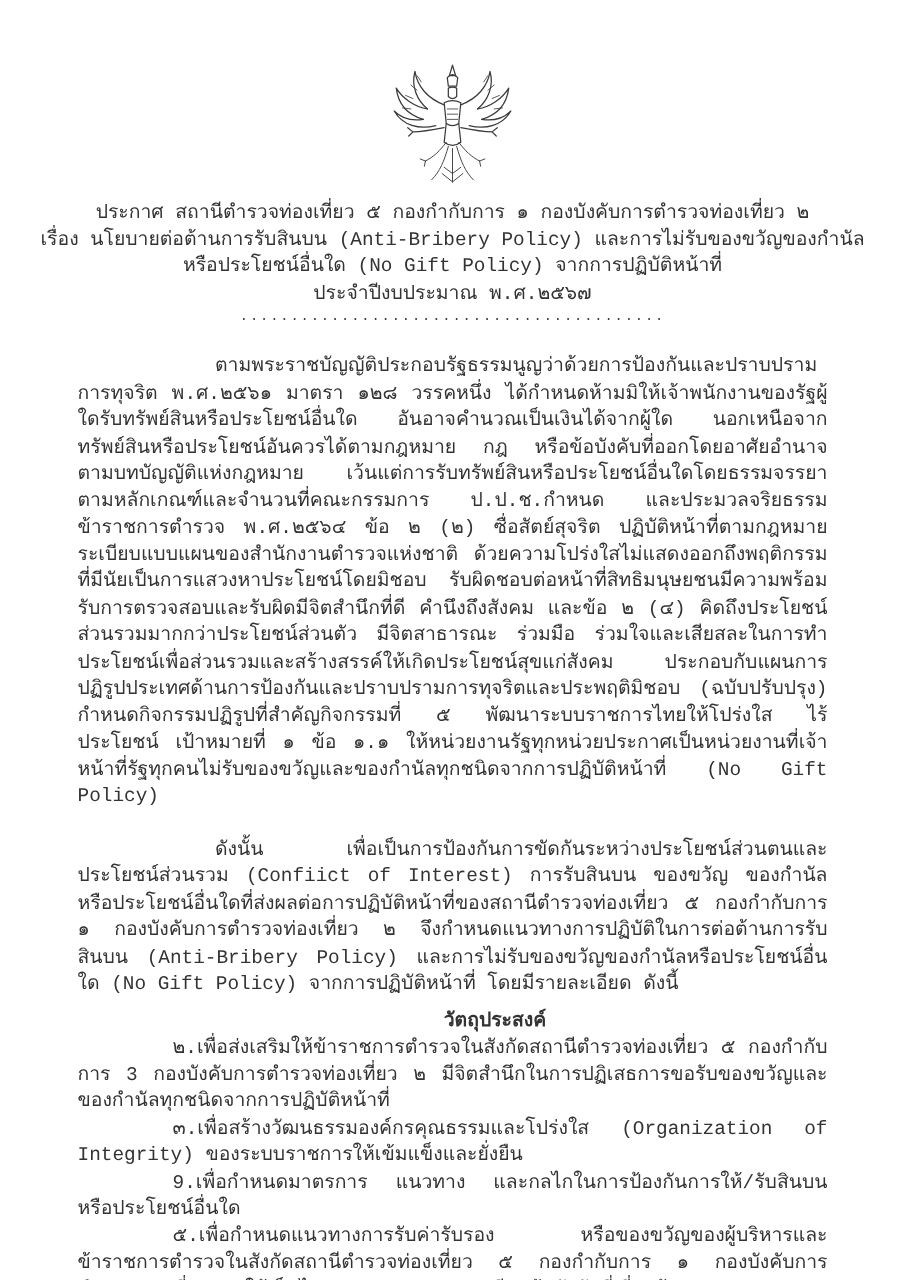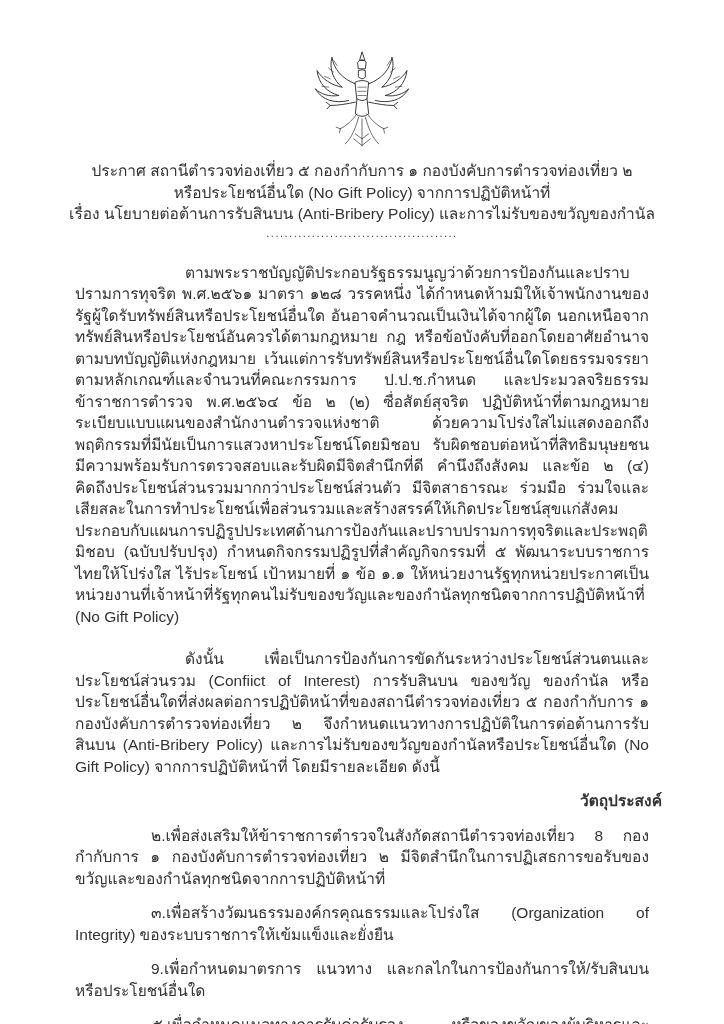--- a/index.html
+++ b/index.html
@@ -6,21 +6,21 @@
     margin: 0;
     padding: 0;
     background: #ffffff;
   }
   .page {
     position: relative;
     width: 724px;
     height: 1024px;
     background: #ffffff;
     color: #333333;
-    font-family: Liberation Sans, sans-serif;
+    font-family: Liberation Mono, monospace;
     overflow: hidden;
   }
   .emblem {
     width: 100px;
     height: 106px;
     margin: 50px auto 4px auto;
   }
   .emblem svg {
     display: block;
     width: 100px;
@@ -41,28 +41,28 @@
     margin-top: 3px;
   }
   .body-block {
     width: 600px;
     margin: 24px auto 0 auto;
     font-size: 15.5px;
     line-height: 21.5px;
     text-align: justify;
     overflow-wrap: break-word;
   }
-  .para { margin: 13px; }
+  .para { margin: 0; }
   .indent-lg { text-indent: 110px; }
   .indent-md { text-indent: 76px; }
   .gap-above { margin-top: 21px; }
   .section-heading {
-    margin: 8px 0 12px 68px;
+    margin: 8px 0 0 68px;
     font-weight: bold;
-    text-align: right;
+    text-align: center;
   }
 </style>
 </head>
 <body>
 
 <div class="page">
 
   <div class="emblem">
     <svg viewBox="0 0 120 126" xmlns="http://www.w3.org/2000/svg" aria-hidden="true">
       <g fill="none" stroke="#3c3c3c" stroke-width="1.2" stroke-linecap="round" stroke-linejoin="round">
@@ -85,32 +85,33 @@
         <path d="M52 38 Q60 34 68 38 L66 58 Q60 62 54 58 Z"></path>
         <path d="M55 44 h10 M55 49 h10 M55 54 h10" stroke-width="0.8"></path>
         <path d="M54 58 L52 76 Q60 82 68 76 L66 58"></path>
         <path d="M60 82 V114 M60 114 l-10 -8 M60 114 l10 -8 M60 106 l-8 -6 M60 106 l8 -6" stroke-width="0.9"></path>
       </g>
     </svg>
   </div>
 
   <div class="title-block">
     <div>ประกาศ สถานีตำรวจท่องเที่ยว ๕ กองกำกับการ ๑ กองบังคับการตำรวจท่องเที่ยว ๒</div>
+    <div>เรื่อง นโยบายต่อต้านการรับสินบน (Anti-Bribery Policy) และการไม่รับของขวัญของกำนัล</div>
     <div>หรือประโยชน์อื่นใด (No Gift Policy) จากการปฏิบัติหน้าที่</div>
-    <div>เรื่อง นโยบายต่อต้านการรับสินบน (Anti-Bribery Policy) และการไม่รับของขวัญของกำนัล</div>
+    <div>ประจำปีงบประมาณ พ.ศ.๒๕๖๗</div>
   </div>
 
   <div class="divider">..........................................</div>
 
   <div class="body-block">
     <p class="para indent-lg">ตามพระราชบัญญัติประกอบรัฐธรรมนูญว่าด้วยการป้องกันและปราบปรามการทุจริต พ.ศ.๒๕๖๑ มาตรา ๑๒๘ วรรคหนึ่ง ได้กำหนดห้ามมิให้เจ้าพนักงานของรัฐผู้ใดรับทรัพย์สินหรือประโยชน์อื่นใด อันอาจคำนวณเป็นเงินได้จากผู้ใด นอกเหนือจากทรัพย์สินหรือประโยชน์อันควรได้ตามกฎหมาย กฎ หรือข้อบังคับที่ออกโดยอาศัยอำนาจตามบทบัญญัติแห่งกฎหมาย เว้นแต่การรับทรัพย์สินหรือประโยชน์อื่นใดโดยธรรมจรรยา ตามหลักเกณฑ์และจำนวนที่คณะกรรมการ ป.ป.ช.กำหนด และประมวลจริยธรรมข้าราชการตำรวจ พ.ศ.๒๕๖๔ ข้อ ๒ (๒) ซื่อสัตย์สุจริต ปฏิบัติหน้าที่ตามกฎหมาย ระเบียบแบบแผนของสำนักงานตำรวจแห่งชาติ ด้วยความโปร่งใสไม่แสดงออกถึงพฤติกรรมที่มีนัยเป็นการแสวงหาประโยชน์โดยมิชอบ รับผิดชอบต่อหน้าที่สิทธิมนุษยชนมีความพร้อมรับการตรวจสอบและรับผิดมีจิตสำนึกที่ดี คำนึงถึงสังคม และข้อ ๒ (๔) คิดถึงประโยชน์ส่วนรวมมากกว่าประโยชน์ส่วนตัว มีจิตสาธารณะ ร่วมมือ ร่วมใจและเสียสละในการทำประโยชน์เพื่อส่วนรวมและสร้างสรรค์ให้เกิดประโยชน์สุขแก่สังคม ประกอบกับแผนการปฏิรูปประเทศด้านการป้องกันและปราบปรามการทุจริตและประพฤติมิชอบ (ฉบับปรับปรุง) กำหนดกิจกรรมปฏิรูปที่สำคัญกิจกรรมที่ ๕ พัฒนาระบบราชการไทยให้โปร่งใส ไร้ประโยชน์ เป้าหมายที่ ๑ ข้อ ๑.๑ ให้หน่วยงานรัฐทุกหน่วยประกาศเป็นหน่วยงานที่เจ้าหน้าที่รัฐทุกคนไม่รับของขวัญและของกำนัลทุกชนิดจากการปฏิบัติหน้าที่ (No Gift Policy)</p>
     <p class="para indent-lg gap-above">ดังนั้น เพื่อเป็นการป้องกันการขัดกันระหว่างประโยชน์ส่วนตนและประโยชน์ส่วนรวม (Confiict of Interest) การรับสินบน ของขวัญ ของกำนัล หรือประโยชน์อื่นใดที่ส่งผลต่อการปฏิบัติหน้าที่ของสถานีตำรวจท่องเที่ยว ๕ กองกำกับการ ๑ กองบังคับการตำรวจท่องเที่ยว ๒ จึงกำหนดแนวทางการปฏิบัติในการต่อต้านการรับสินบน (Anti-Bribery Policy) และการไม่รับของขวัญของกำนัลหรือประโยชน์อื่นใด (No Gift Policy) จากการปฏิบัติหน้าที่ โดยมีรายละเอียด ดังนี้</p>
 
     <p class="para section-heading">วัตถุประสงค์</p>
 
-    <p class="para indent-md">๒.เพื่อส่งเสริมให้ข้าราชการตำรวจในสังกัดสถานีตำรวจท่องเที่ยว 8 กองกำกับการ ๑ กองบังคับการตำรวจท่องเที่ยว ๒ มีจิตสำนึกในการปฏิเสธการขอรับของขวัญและของกำนัลทุกชนิดจากการปฏิบัติหน้าที่</p>
+    <p class="para indent-md">๒.เพื่อส่งเสริมให้ข้าราชการตำรวจในสังกัดสถานีตำรวจท่องเที่ยว ๕ กองกำกับการ 3 กองบังคับการตำรวจท่องเที่ยว ๒ มีจิตสำนึกในการปฏิเสธการขอรับของขวัญและของกำนัลทุกชนิดจากการปฏิบัติหน้าที่</p>
     <p class="para indent-md">๓.เพื่อสร้างวัฒนธรรมองค์กรคุณธรรมและโปร่งใส (Organization of Integrity)  ของระบบราชการให้เข้มแข็งและยั่งยืน</p>
     <p class="para indent-md">9.เพื่อกำหนดมาตรการ แนวทาง และกลไกในการป้องกันการให้/รับสินบนหรือประโยชน์อื่นใด</p>
     <p class="para indent-md">๕.เพื่อกำหนดแนวทางการรับค่ารับรอง หรือของขวัญของผู้บริหารและข้าราชการตำรวจในสังกัดสถานีตำรวจท่องเที่ยว ๕ กองกำกับการ ๑ กองบังคับการตำรวจท่องเที่ยว ๒ ให้เป็นไปตามกฎหมายและระเบียบข้อบังคับที่เกี่ยวข้อง</p>
 
   </div>
 
 </div>
 
 </body></html>

